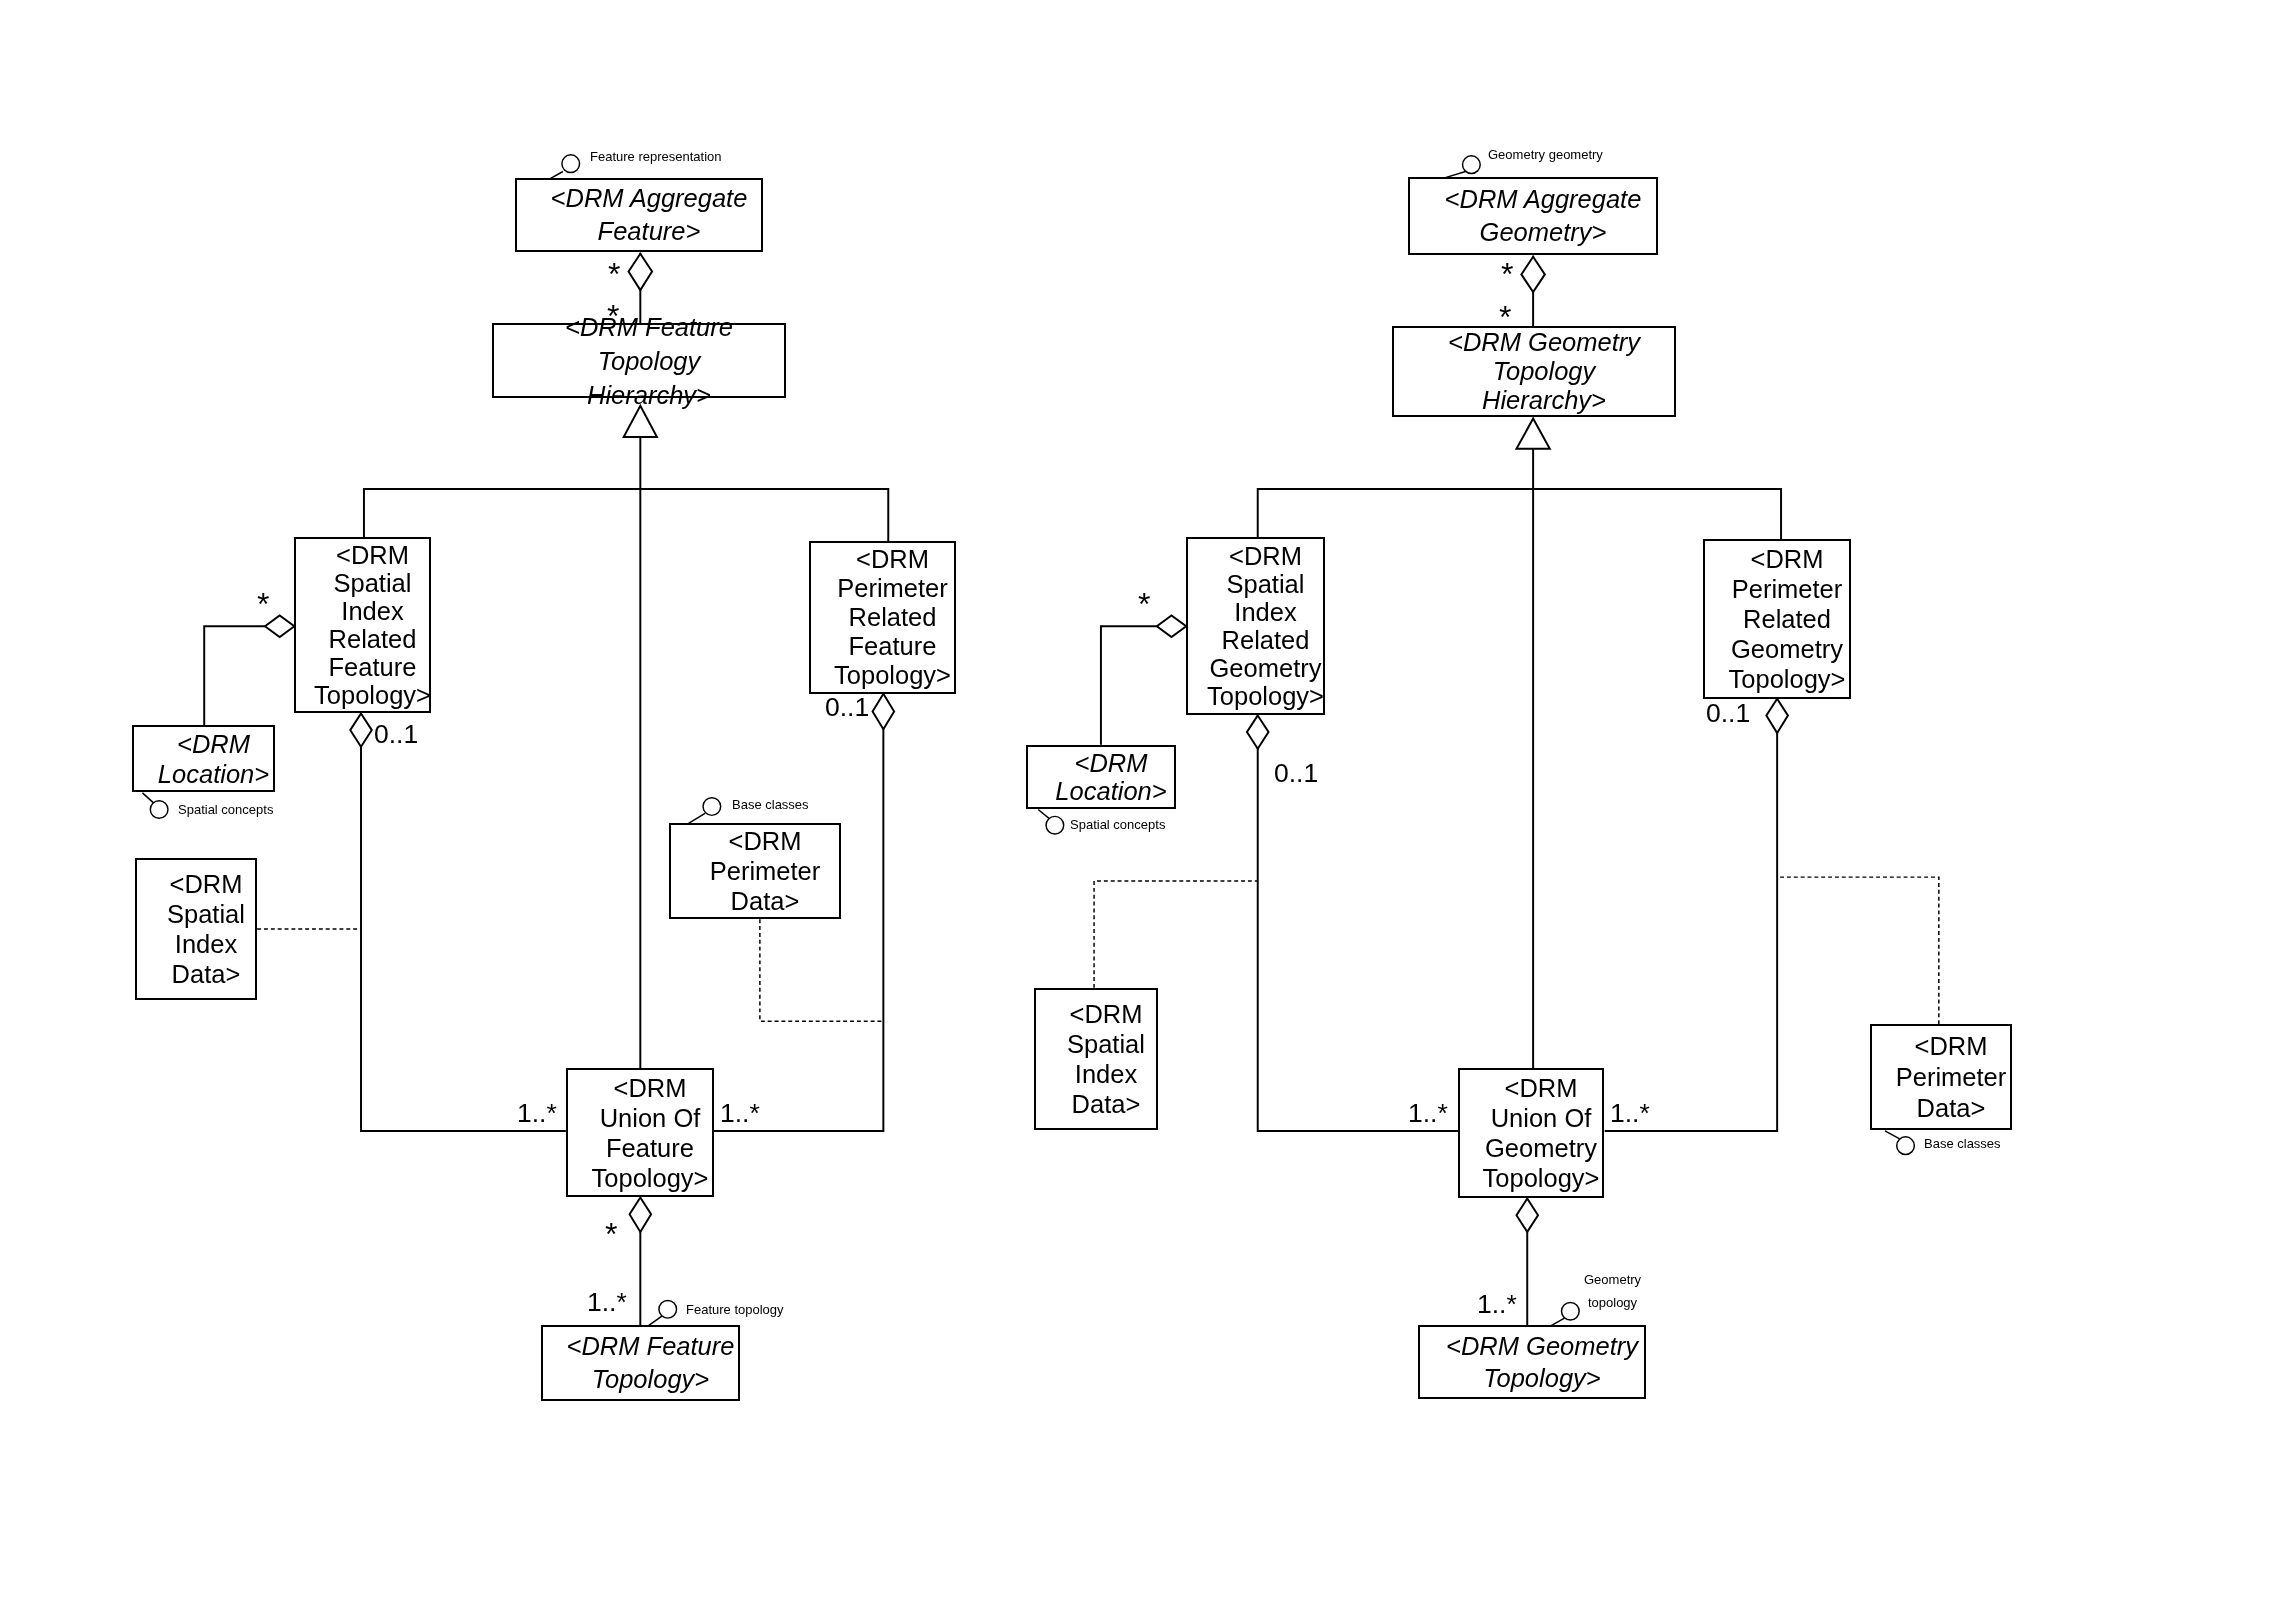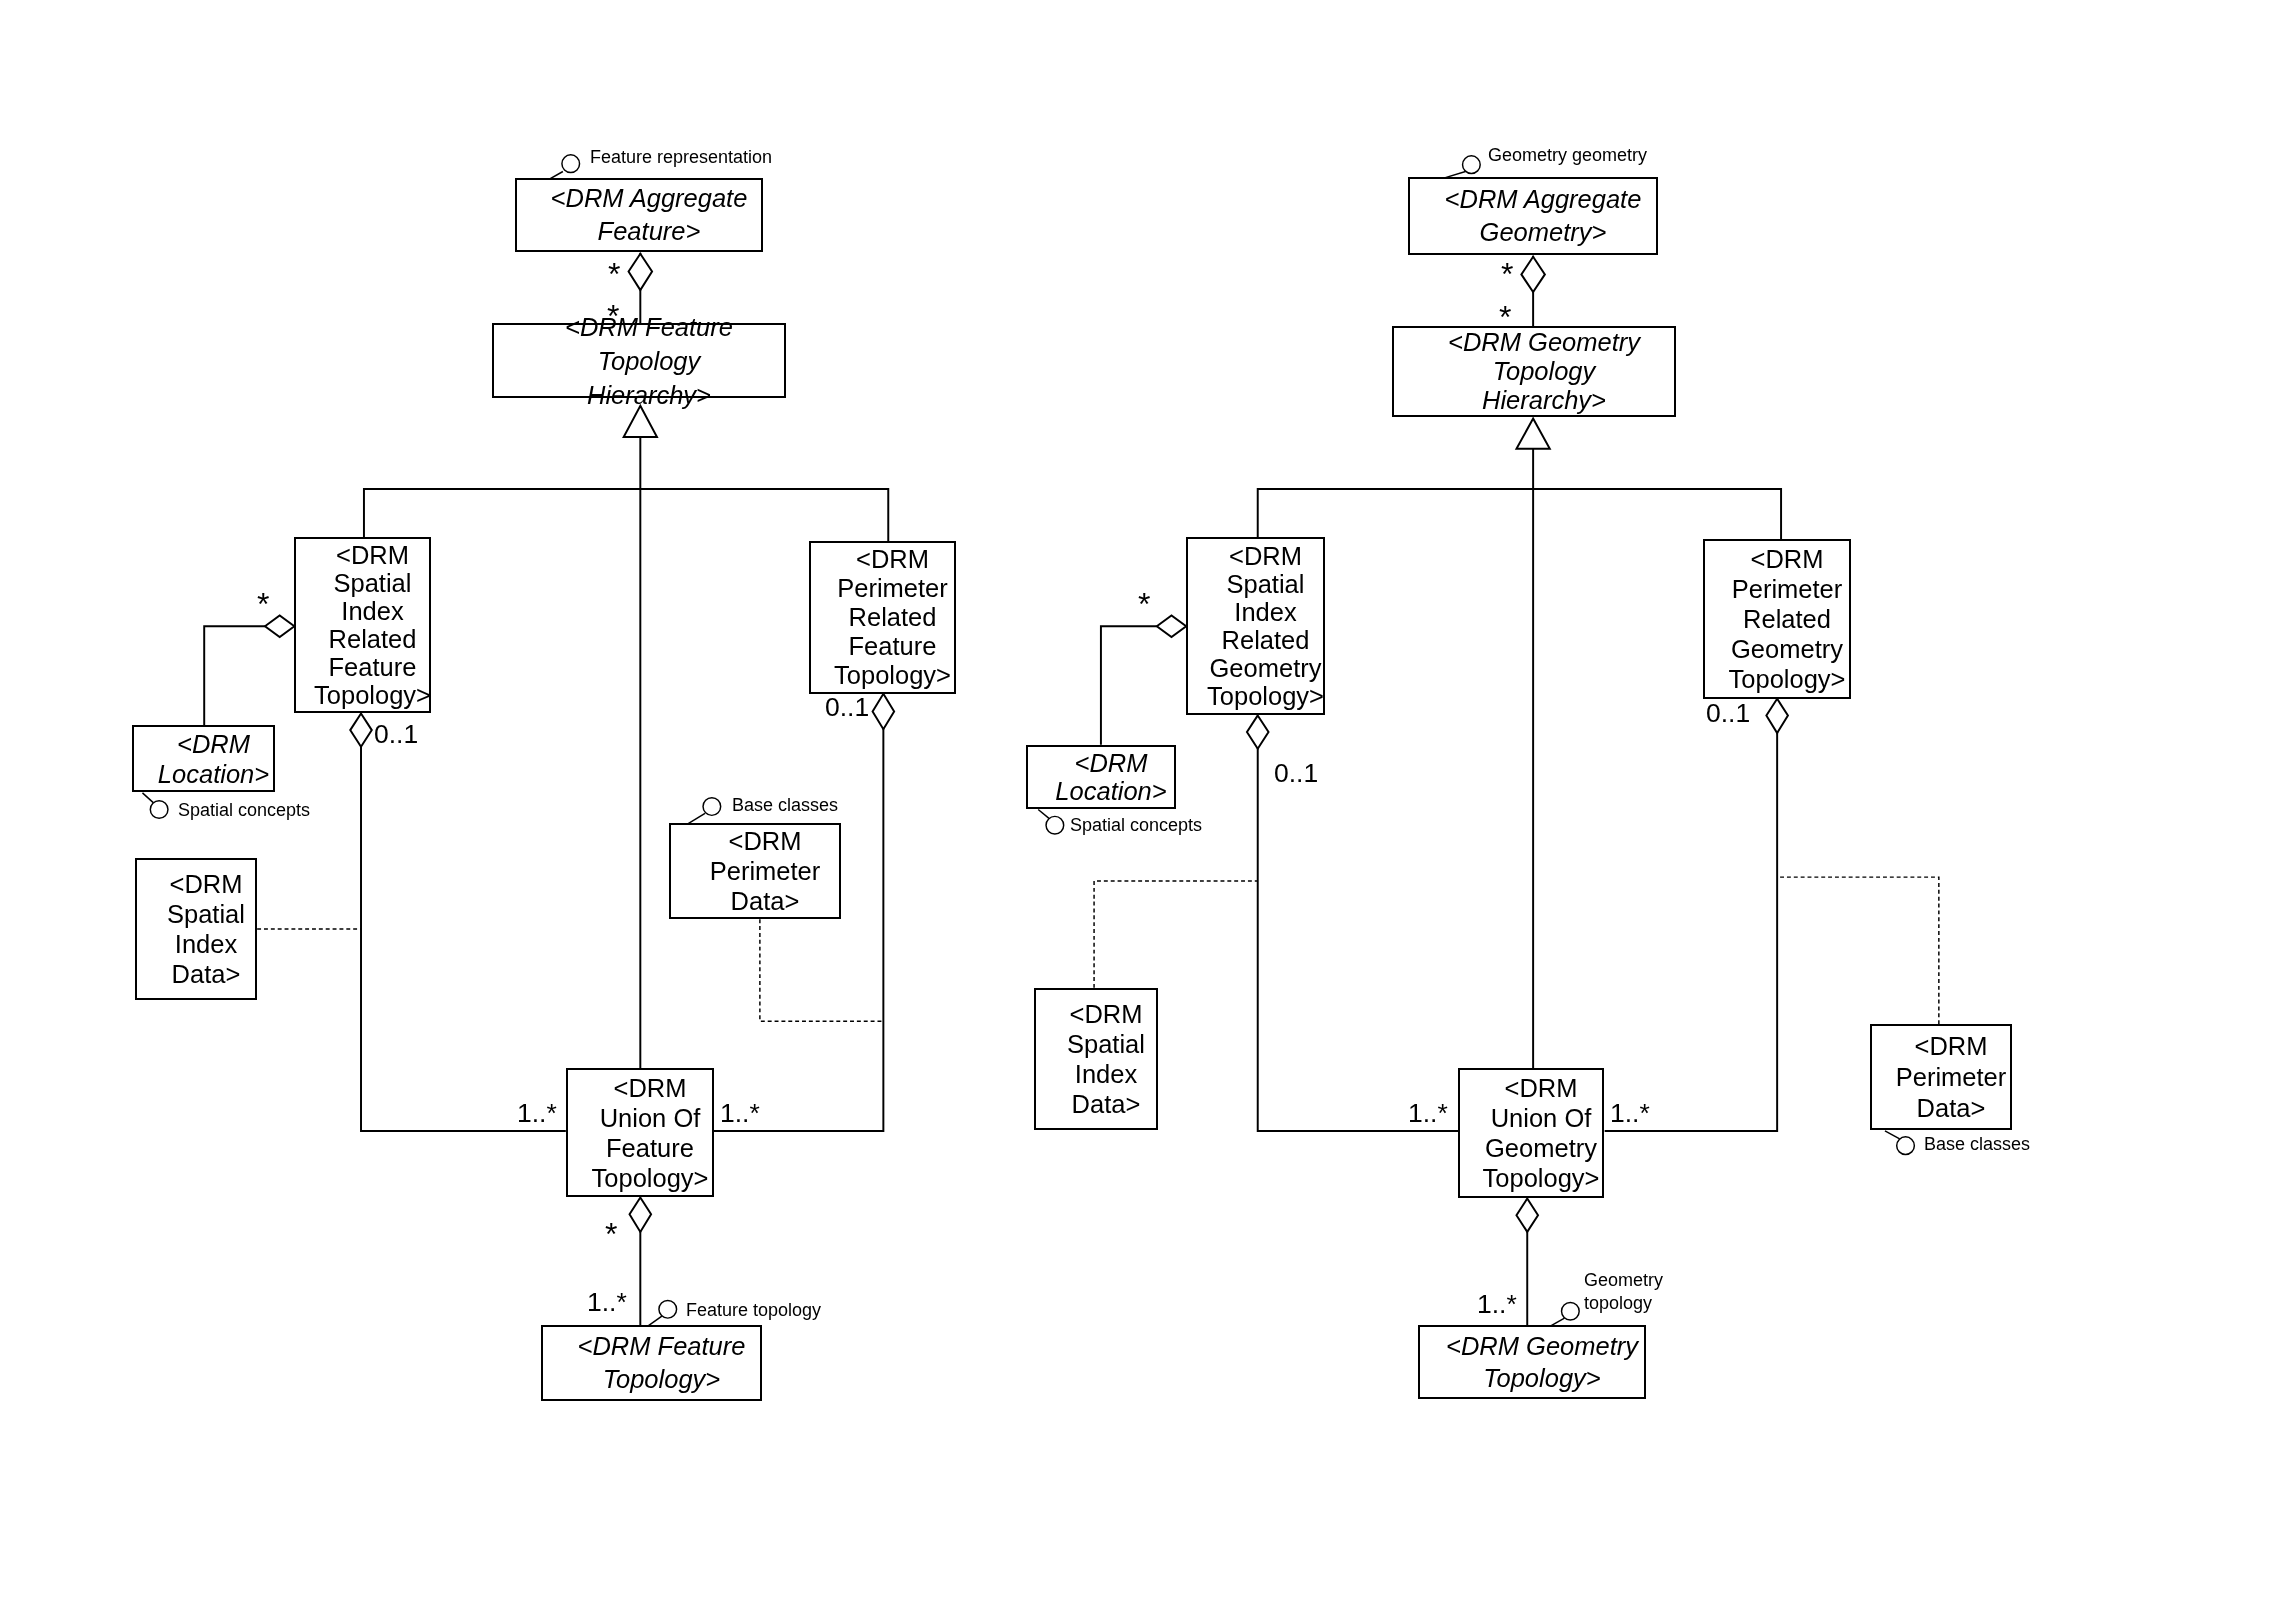--- a/index.html
+++ b/index.html
@@ -5,21 +5,21 @@
   html,body{margin:0;padding:0;background:#ffffff;}
   .page{position:relative;width:2293px;height:1619px;background:#ffffff;
         font-family:"Liberation Sans",sans-serif;color:#000;overflow:hidden;}
   .layer{position:absolute;left:0;top:0;}
   .node{position:absolute;box-sizing:border-box;border:2.9px solid #000;background:#fff;
         display:flex;align-items:center;justify-content:center;text-align:center;
         white-space:pre-line;font-size:25.5px;line-height:29px;padding-left:20px;}
   .it{font-style:italic;}
   .mult{position:absolute;font-size:26.5px;line-height:26.5px;white-space:pre;}
   .star{font-size:32px;line-height:32px;}
-  .ann{position:absolute;font-size:18px;line-height:22.5px;white-space:pre-line;}
+  .ann{position:absolute;font-size:13px;line-height:22.5px;white-space:pre-line;text-align:center;}
   .caption{position:absolute;left:790px;top:1482px;width:490px;text-align:center;
            font-weight:bold;font-size:29px;line-height:34px;white-space:pre-line;}
 </style>
 </head>
 <body>
 
 <div class="page">
 
   <svg class="layer" width="2293" height="1619" viewBox="0 0 2339 1652" fill="none" stroke="#000" stroke-width="2">
 
@@ -129,21 +129,21 @@
 Spatial
 Index
 Data&gt;</div>
   <div class="node" style="left:669px;top:823px;width:172px;height:96px;line-height:30px;">&lt;DRM
 Perimeter
 Data&gt;</div>
   <div class="node" style="left:566px;top:1068px;width:148px;height:129px;line-height:30px;">&lt;DRM
 Union Of
 Feature
 Topology&gt;</div>
-  <div class="node it" style="left:541px;top:1325px;width:221px;height:76px;line-height:33px;">&lt;DRM Feature
+  <div class="node it" style="left:541px;top:1325px;width:199px;height:76px;line-height:33px;">&lt;DRM Feature
 Topology&gt;</div>
 
   <div class="ann" style="left:590px;top:146px;">Feature representation</div>
   <div class="mult star" style="left:608px;top:258px;">*</div>
   <div class="mult star" style="left:607px;top:300px;">*</div>
   <div class="mult star" style="left:257px;top:588px;">*</div>
   <div class="ann" style="left:178px;top:799px;">Spatial concepts</div>
   <div class="mult" style="left:374px;top:721px;">0..1</div>
   <div class="mult" style="left:825px;top:694px;">0..1</div>
   <div class="ann" style="left:732px;top:794px;">Base classes</div>

